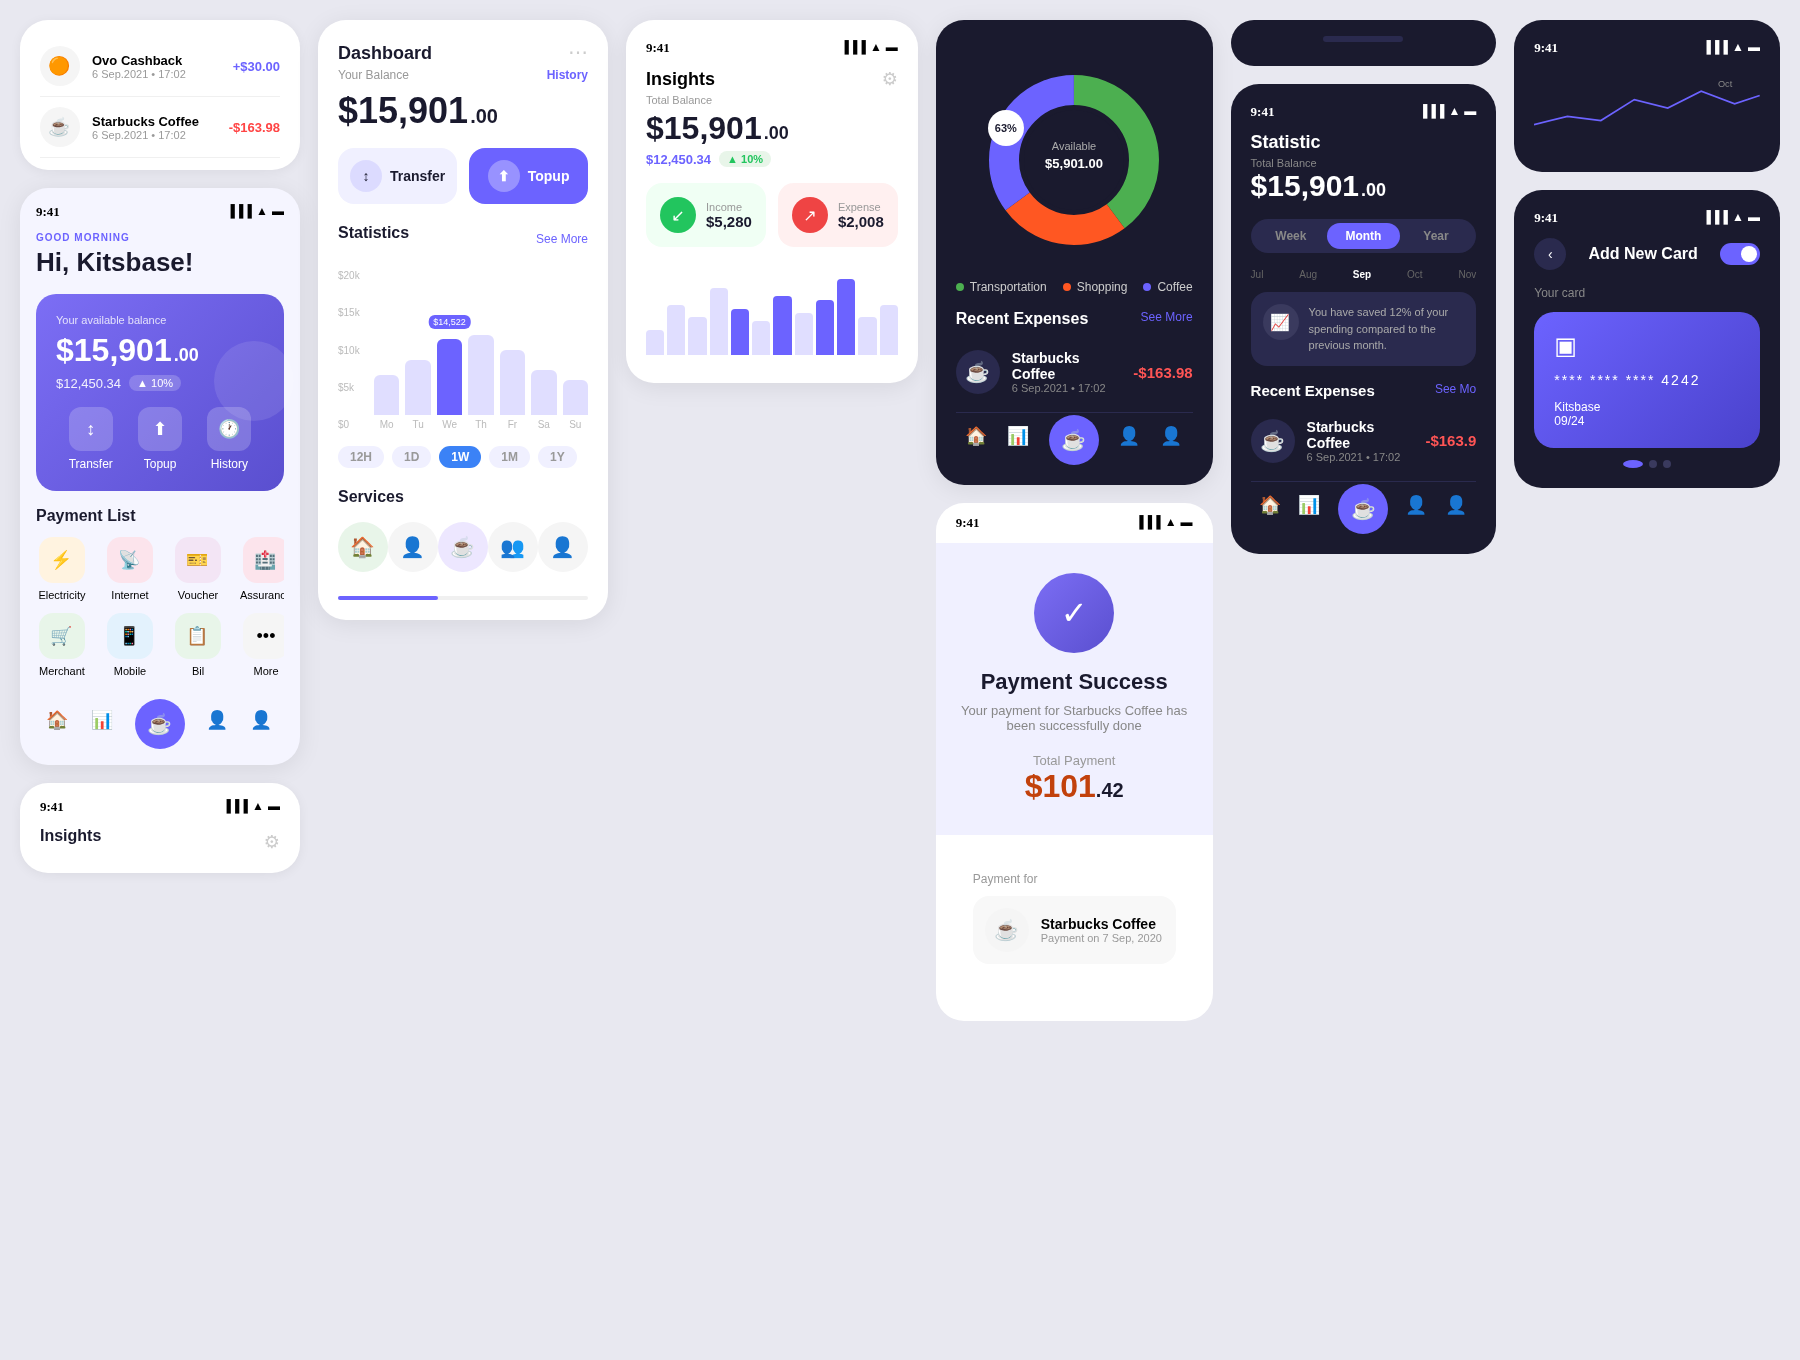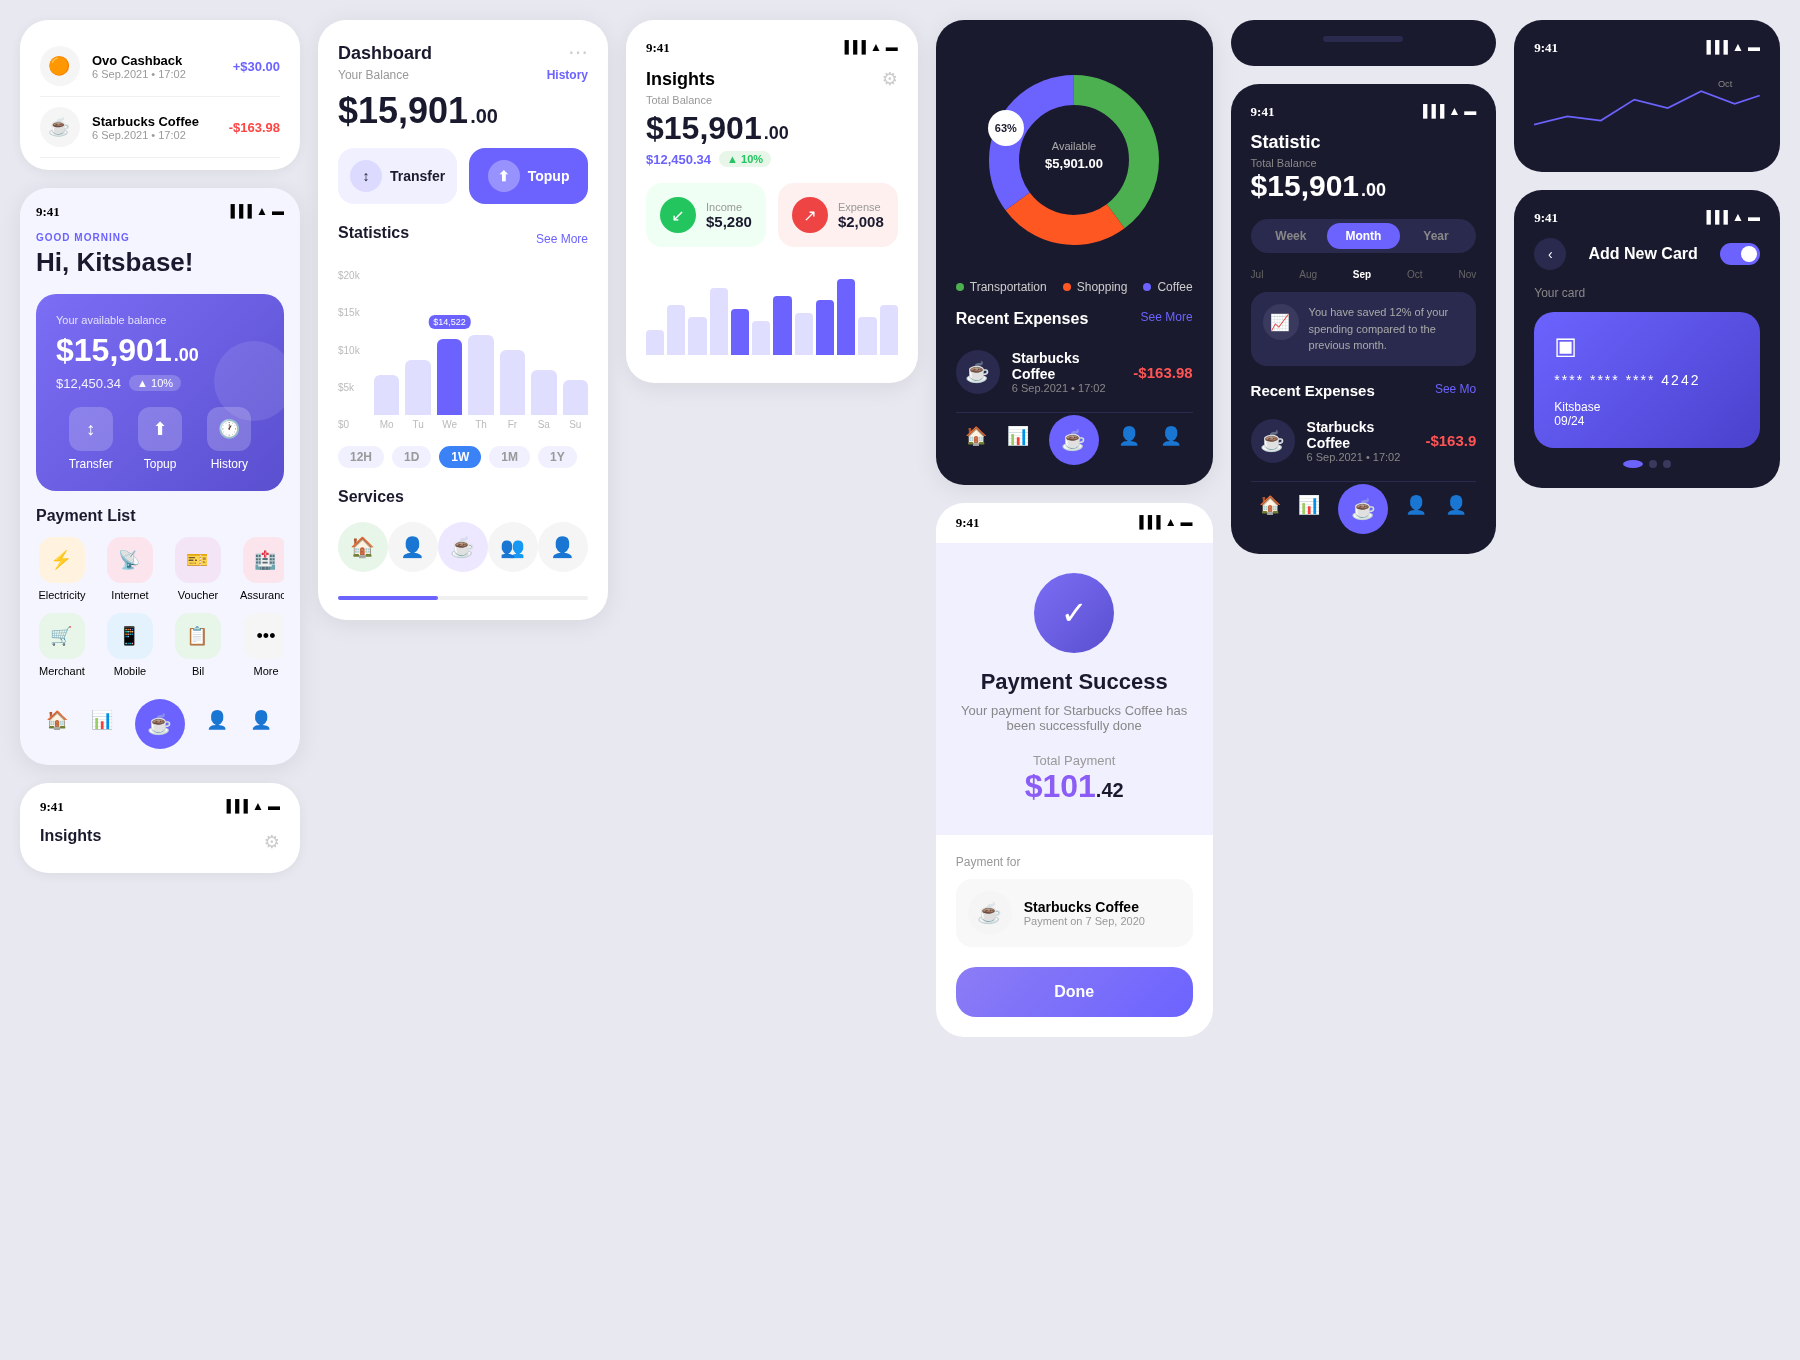--- a/index.html
+++ b/index.html
@@ -351,23 +351,23 @@
       background: linear-gradient(135deg, #7c6ef5, #5a4fcf);
       border-radius: 50%;
       display: flex; align-items: center; justify-content: center;
       font-size: 32px;
       color: #fff;
       margin-bottom: 16px;
     }
     .ps-title { font-size: 22px; font-weight: 800; color: #1a1a2e; margin-bottom: 8px; }
     .ps-subtitle { font-size: 13px; color: #888; text-align: center; margin-bottom: 20px; }
     .ps-total-label { font-size: 13px; color: #999; }
-    .ps-total { font-size: 32px; font-weight: 800; color: #8b5cf6; }
-
-    .ps-bottom { padding: 20px; }
+    .ps-total { font-size: 32px; font-weight: 800; color: #c2410c; }
+
+    .ps-bottom { padding: 37px; }
     .ps-payment-for { font-size: 12px; color: #999; margin-bottom: 10px; }
     .ps-merchant {
       display: flex;
       align-items: center;
       gap: 12px;
       background: #f8f8f8;
       border-radius: 16px;
       padding: 12px;
       margin-bottom: 20px;
     }
@@ -895,21 +895,20 @@
     </div>
     <div class="ps-bottom">
       <div class="ps-payment-for">Payment for</div>
       <div class="ps-merchant">
         <div class="ps-merchant-logo">☕</div>
         <div>
           <div class="ps-merchant-name">Starbucks Coffee</div>
           <div class="ps-merchant-sub">Payment on 7 Sep, 2020</div>
         </div>
       </div>
-      <button class="ps-done-btn">Done</button>
     </div>
   </div>
 </div>
 
 <div class="col col-5">
 
   <div style="background:#1a1a2e;border-radius:28px;padding:16px 20px;overflow:hidden;">
     <div style="width:80px;height:6px;background:#2a2a4e;border-radius:3px;margin:0 auto 8px;"></div>
   </div>
 

